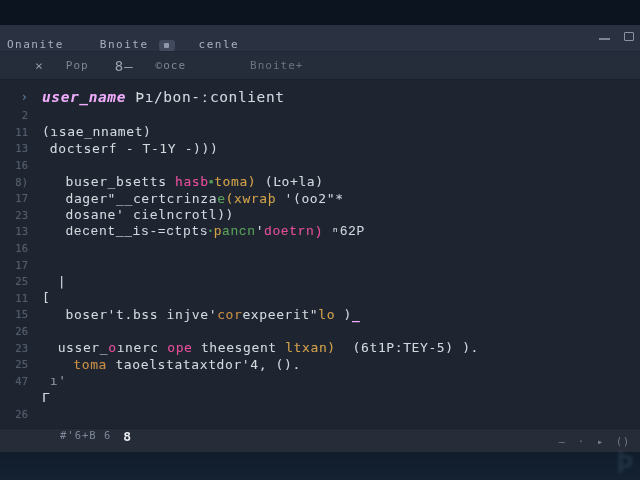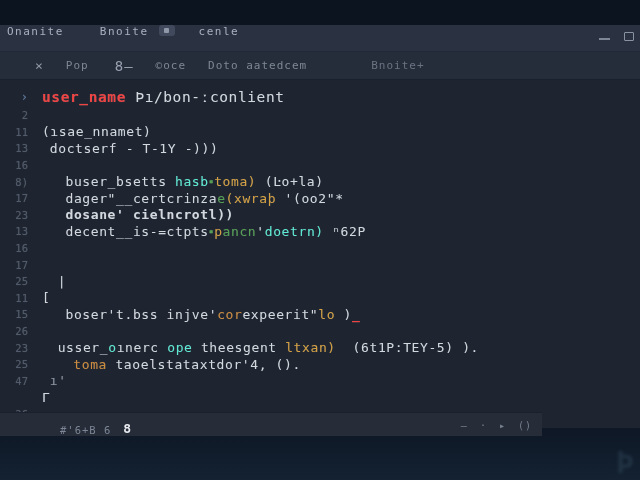--- a/index.html
+++ b/index.html
@@ -2,21 +2,21 @@
 <html><head>
 <meta charset="utf-8">
 <style>
   html,body{margin:0;padding:0;width:640px;height:480px;overflow:hidden;background:#0d1521;}
   *{box-sizing:border-box;}
   .stage{position:absolute;inset:0;width:640px;height:480px;
          font-family:"DejaVu Sans Mono","Liberation Mono",monospace;
          background:linear-gradient(180deg,#0c1420 0%,#0c1420 5%,#0d1624 88%,#142231 100%);}
   
   .titlebar{position:absolute;left:0;top:25px;width:640px;height:27px;background:#2a3140;
-            display:flex;align-items:flex-start;color:#a9b1bf;font-size:11px;letter-spacing:1.5px;
+            display:flex;align-items:flex-end;color:#a9b1bf;font-size:11px;letter-spacing:1.5px;
             border-bottom:1px solid #222837;}
   .tab{padding:0 4px;cursor:default;}
   .tab1{margin-left:3px;} .tab2{margin-left:28px;} .tab3{margin-left:20px;}
   .badge{width:16px;height:11px;margin-left:6px;border-radius:3px;background:#414a5c;
          display:inline-flex;align-items:center;justify-content:center;}
   .badge i{display:block;width:5px;height:5px;background:#8e98a9;border-radius:1px;}
   .wincontrols{position:absolute;right:6px;top:7px;display:flex;gap:14px;align-items:center;}
   .minico{width:11px;height:2px;background:#7e8795;margin-top:5px;}
   .maxico{width:10px;height:9px;border:1.5px solid #8a93a1;border-radius:1px;}
   
@@ -29,27 +29,27 @@
   .titem.far{margin-left:64px;color:#6b7382;}
   
   .editor{position:absolute;left:0;top:80px;width:640px;height:348px;background:#1e2530;
           padding-top:7px;}
   .row{display:flex;align-items:center;height:16.6px;font-size:13px;letter-spacing:0.6px;}
   .row.lg{font-size:14.5px;height:20px;}
   .gut{width:30px;min-width:30px;text-align:right;color:#525b6b;font-size:10.5px;
        letter-spacing:0;padding-right:2px;}
   .gut.chev{color:#5d7ba0;font-size:12px;}
   .codeln{margin-left:12px;white-space:pre;}
-  .c-fg{color:#d3d8df;} .c-bold{color:#ef4444;font-weight:bold;}
-  .c-blue{color:#5eead4;margin-top:14px;} .c-yellow{color:#d4a042;} .c-green{color:#55a054;}
+  .c-fg{color:#d3d8df;} .c-bold{color:#f0abfc;font-weight:bold;font-style:italic;}
+  .c-blue{color:#ec4899;margin-top:14px;} .c-yellow{color:#d4a042;} .c-green{color:#55a054;}
   .c-orange{color:#cd8b3d;} .c-dim{color:#8b93a2;}
   .c-dot{color:#55a054;font-size:8px;vertical-align:2px;}
   
-  .statusbar{position:absolute;left:0;top:412px;width:542px;height:24px;background:#262c38;
-             display:flex;align-items:flex-end;color:#7d8696;font-size:10.5px;letter-spacing:1px;
+  .statusbar{position:absolute;left:0;top:428px;width:640px;height:24px;background:#262c38;
+             display:flex;align-items:flex-start;color:#7d8696;font-size:10.5px;letter-spacing:1px;
              border-top:1px solid #1a202c;}
   .stleft{margin-left:60px;}
   .stbold{margin-left:12px;color:#e8ebf0;font-size:13px;font-weight:bold;letter-spacing:0;}
   .sticons{position:absolute;right:10px;top:0;height:24px;display:flex;gap:12px;align-items:center;
            color:#767f8e;font-size:10px;}
   
   .watermark{position:absolute;right:6px;bottom:0px;font-size:30px;color:rgba(120,160,200,0.14);
              filter:blur(1.5px);font-weight:bold;}
   .soft{text-shadow:0 0 1px rgba(230,235,245,0.18);}
 </style>
@@ -69,21 +69,20 @@
       <span class="minico"></span>
       <span class="maxico"></span>
     </span>
   </div>
 
   <div class="toolbar">
     <span class="tclose">×</span>
     <span class="titem">Pop</span>
     <span class="titem big">8—</span>
     <span class="titem">©oce</span>
-    <span class="titem">Doto aatedcem</span>
     <span class="titem far">Bnoite+</span>
   </div>
 
   <div class="editor soft">
     <div>
         <div class="row lg">
           <span class="gut chev">›</span>
           <span class="codeln" style="padding-left: 0ch;"><span class="c-bold">user_name</span><span class="c-fg"> Þı/bon-ːconlient</span></span>
         </div>
         <div class="row">
@@ -105,25 +104,25 @@
         <div class="row">
           <span class="gut">8)</span>
           <span class="codeln" style="padding-left: 3ch;"><span class="c-fg">buser_bsetts </span><span class="c-blue">hasb</span><span class="c-dot">▪</span><span class="c-yellow">toma)</span><span class="c-fg"> (Ŀo+la)</span></span>
         </div>
         <div class="row">
           <span class="gut">17</span>
           <span class="codeln" style="padding-left: 3ch;"><span class="c-fg">dager"__certcrinza</span><span class="c-green">e</span><span class="c-yellow">(xwraþ</span><span class="c-fg"> '(oo2"*</span></span>
         </div>
         <div class="row">
           <span class="gut">23</span>
-          <span class="codeln" style="padding-left: 3ch; font-weight: bold;"><span class="c-fg">dosane' cielncrotl))</span></span>
+          <span class="codeln" style="padding-left: 3ch;"><span class="c-fg">dosane' cielncrotl))</span></span>
         </div>
         <div class="row">
           <span class="gut">13</span>
-          <span class="codeln" style="padding-left: 3ch;"><span class="c-fg">decent__is-=ctpts</span><span class="c-dot">▪</span><span class="c-yellow">p</span><span class="c-green">ancn</span><span class="c-fg">'</span><span class="c-blue">doetrn)</span><span class="c-fg"> ⁿ62P</span></span>
+          <span class="codeln" style="padding-left: 3ch; font-family: Liberation Mono, monospace;"><span class="c-fg">decent__is-=ctpts</span><span class="c-dot">▪</span><span class="c-yellow">p</span><span class="c-green">ancn</span><span class="c-fg">'</span><span class="c-blue">doetrn)</span><span class="c-fg"> ⁿ62P</span></span>
         </div>
         <div class="row">
           <span class="gut">16</span>
           <span class="codeln" style="padding-left: 0ch;"></span>
         </div>
         <div class="row">
           <span class="gut">17</span>
         </div>
         <div class="row">
           <span class="gut">25</span>

